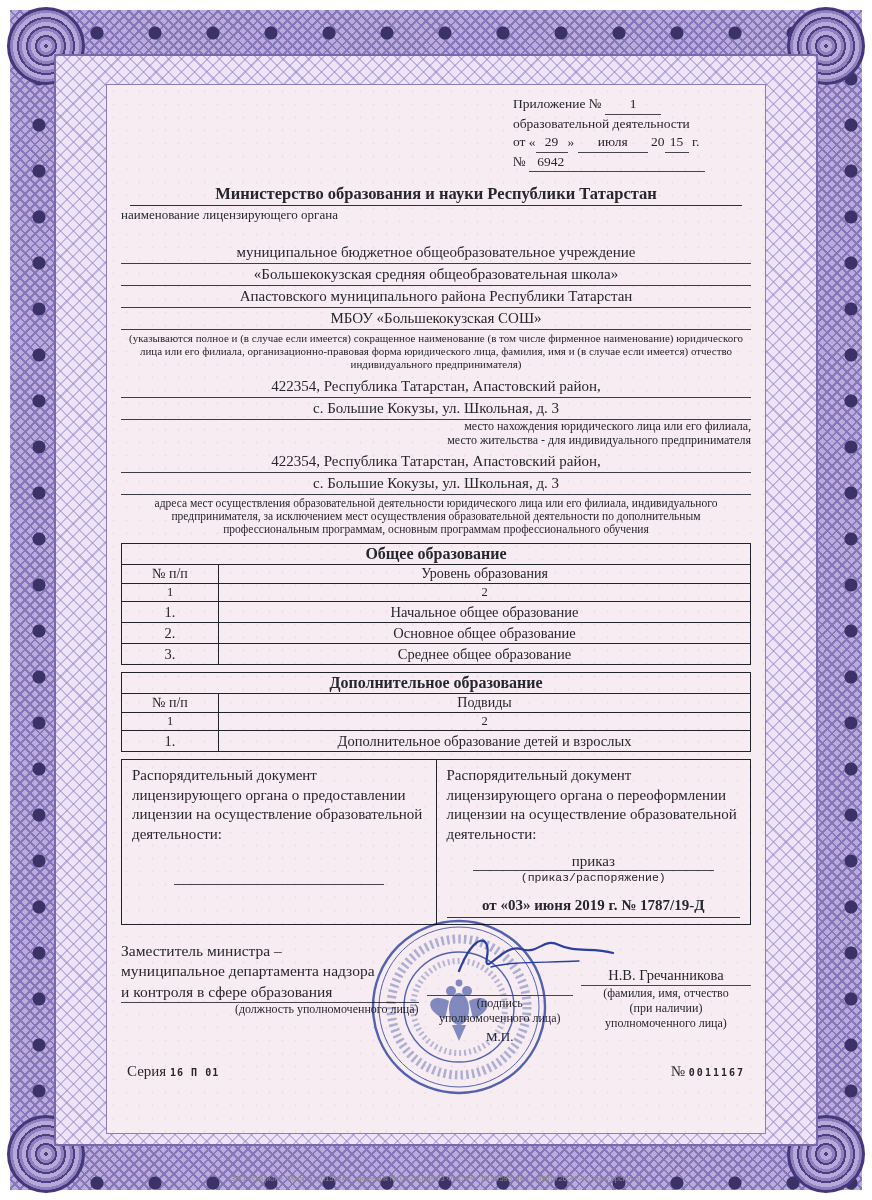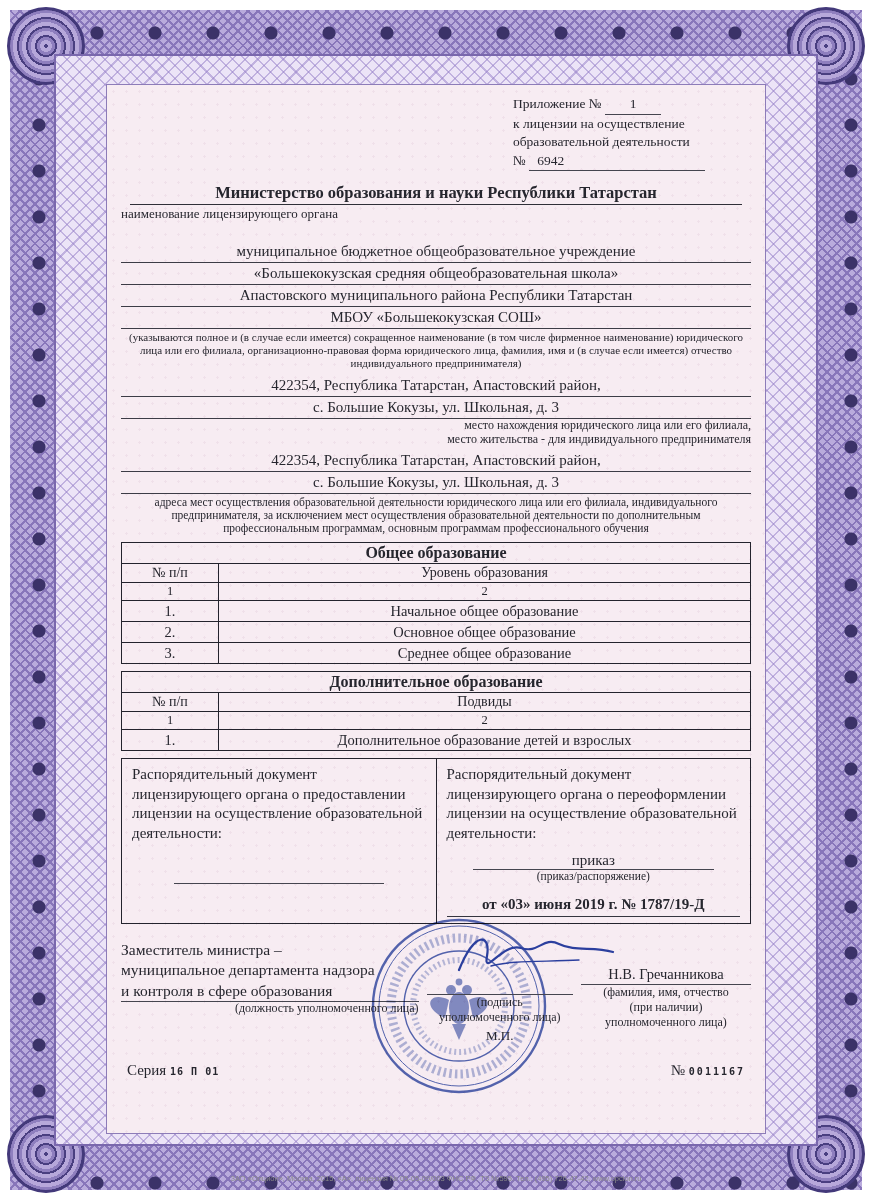--- a/index.html
+++ b/index.html
@@ -35,21 +35,21 @@
   .doc-table{border:1.4px solid #23232d;margin-top:7px;}
   .doc-table td{border:1.1px solid #23232d;padding:1px 4px;}
   .t-title{font-weight:bold;font-size:16px;text-align:center;padding:2px 0;}
   .t-head{font-size:14px;text-align:center;}
   .t-num{font-size:12.5px;text-align:center;line-height:15px;}
   .t-cell{font-size:14.5px;text-align:center;line-height:18px;}
   .colA{width:88px;}
   .orders td{vertical-align:top;padding:6px 10px;font-size:15px;line-height:19.5px;}
   .blank-line{border-bottom:1px solid #45454f;width:210px;margin:30px auto 4px;height:10px;}
   .order-type{text-align:center;border-bottom:1px solid #45454f;width:82%;margin:8px auto 0;line-height:18px;}
-  .order-cap{font-size:11.5px;text-align:center;line-height:13px;}
+  .order-cap{font-size:11.5px;text-align:center;line-height:13px;font-family:Liberation Mono, monospace;}
   .order-date{font-weight:bold;text-align:center;border-bottom:1px solid #35353f;margin-top:12px;
     padding-bottom:1px;font-size:15px;}
   .sig-row{display:flex;margin-top:16px;position:relative;}
   .sig-left{width:308px;font-size:15.5px;line-height:20.5px;}
   .sig-mid{width:168px;position:relative;text-align:center;font-size:12px;padding-top:42px;}
   .sig-right{width:176px;text-align:center;font-size:12px;padding-top:26px;margin-left:auto;}
   .sig-rule{border-bottom:1px solid #45454f;}
   .series-row{display:flex;justify-content:space-between;margin-top:18px;padding:0 6px;font-size:15px;}
   .bold-id{font-weight:bold;letter-spacing:2px;font-family:"DejaVu Sans Mono",monospace;font-size:10px;}
   .imprint{position:absolute;bottom:17px;left:0;right:0;text-align:center;font-size:7.5px;color:#8a8a8a;
@@ -70,22 +70,27 @@
   <div class="corner c-br"></div>
   <div class="band2"></div>
 
   <div class="paper">
 
     <div class="hdr">
       <div>
         <span>Приложение №</span>
         <span class="fill" style="width:56px">1</span>
       </div>
-      <div>к лицензии на осуществление</div>
       <div>образовательной деятельности</div>
+      <div>
+        <span>от «</span><span class="fill" style="width:32px">29</span><span>»</span>
+        <span class="fill" style="width:70px">июля</span>
+        <span>20</span><span class="fill" style="width:24px">15</span>
+        <span>г.</span>
+      </div>
       <div>
         <span>№</span>
         <span class="fill" style="width:168px;text-align:left;padding-left:8px;">6942</span>
       </div>
     </div>
 
     <div class="ministry">Министерство образования и науки Республики Татарстан</div>
     <div class="ministry-cap">наименование лицензирующего органа</div>
 
     <div class="uline">муниципальное бюджетное общеобразовательное учреждение</div>

